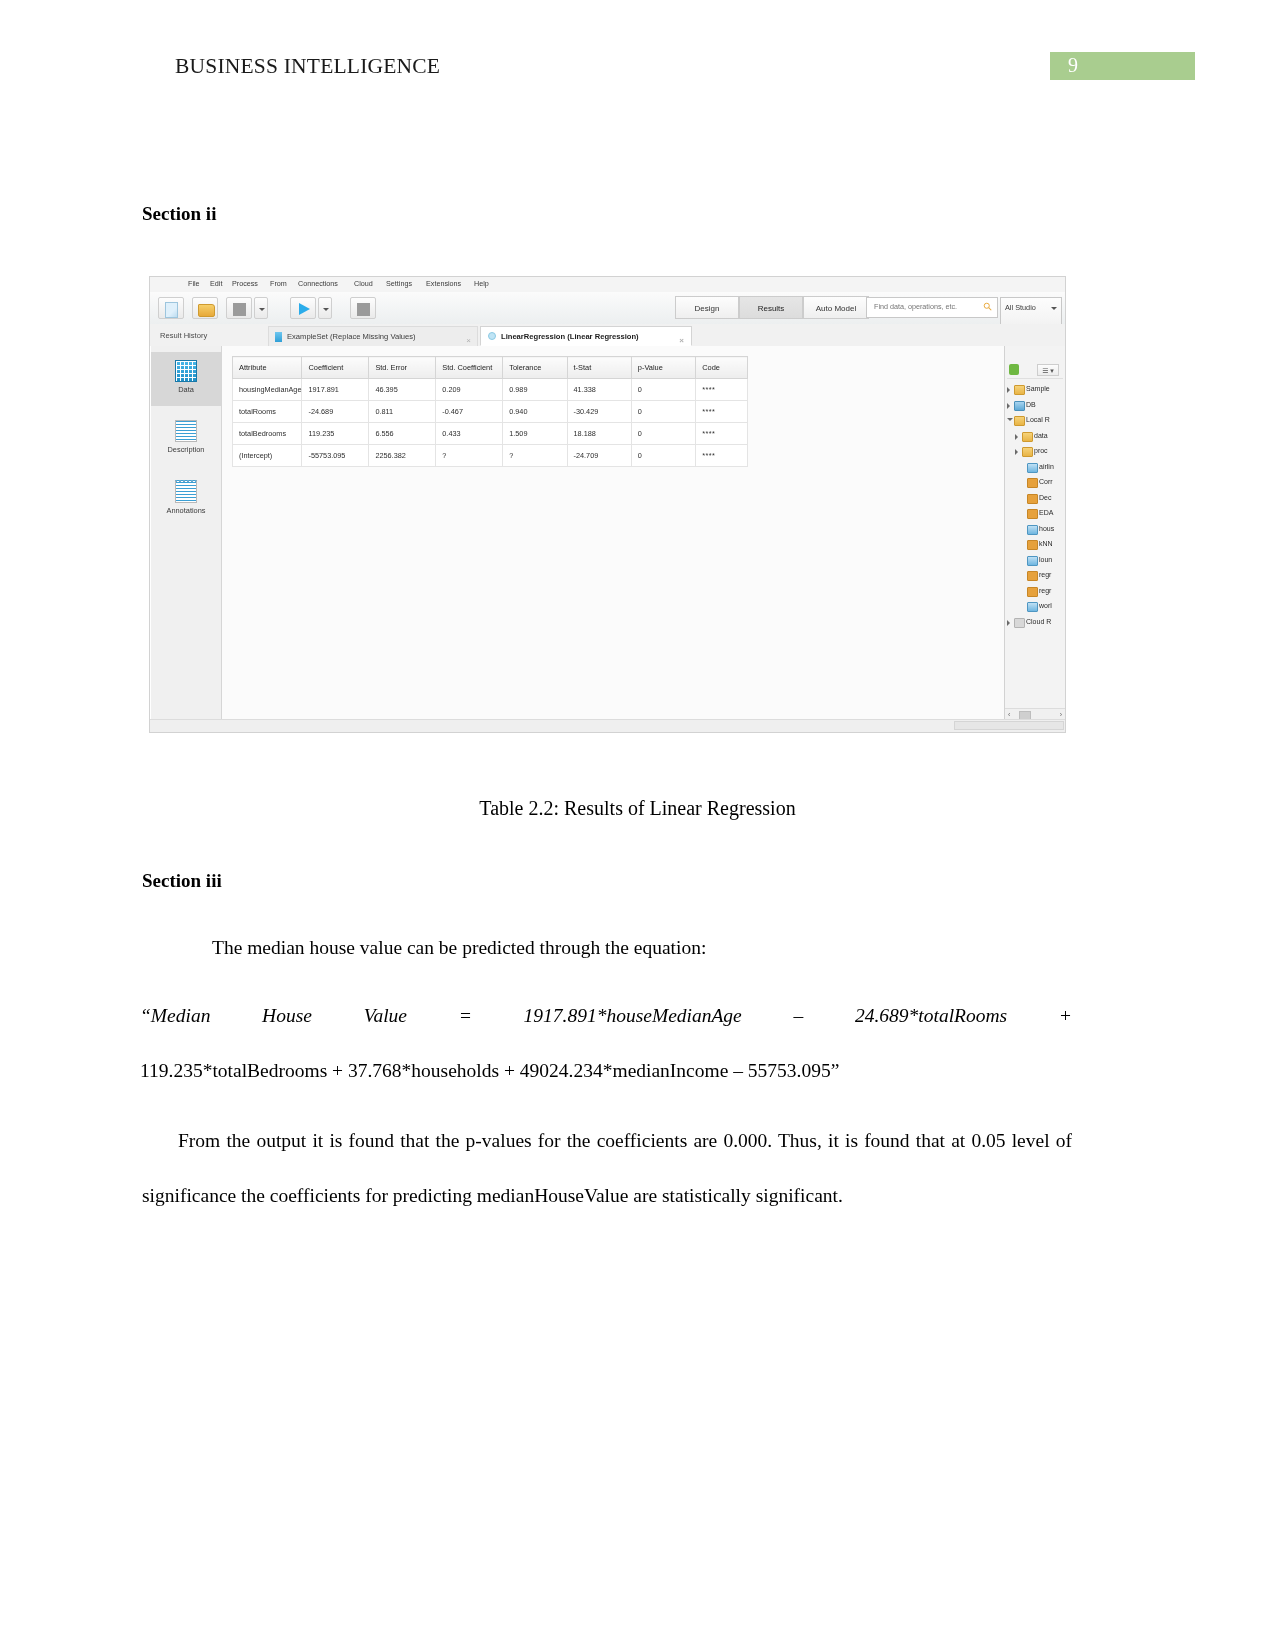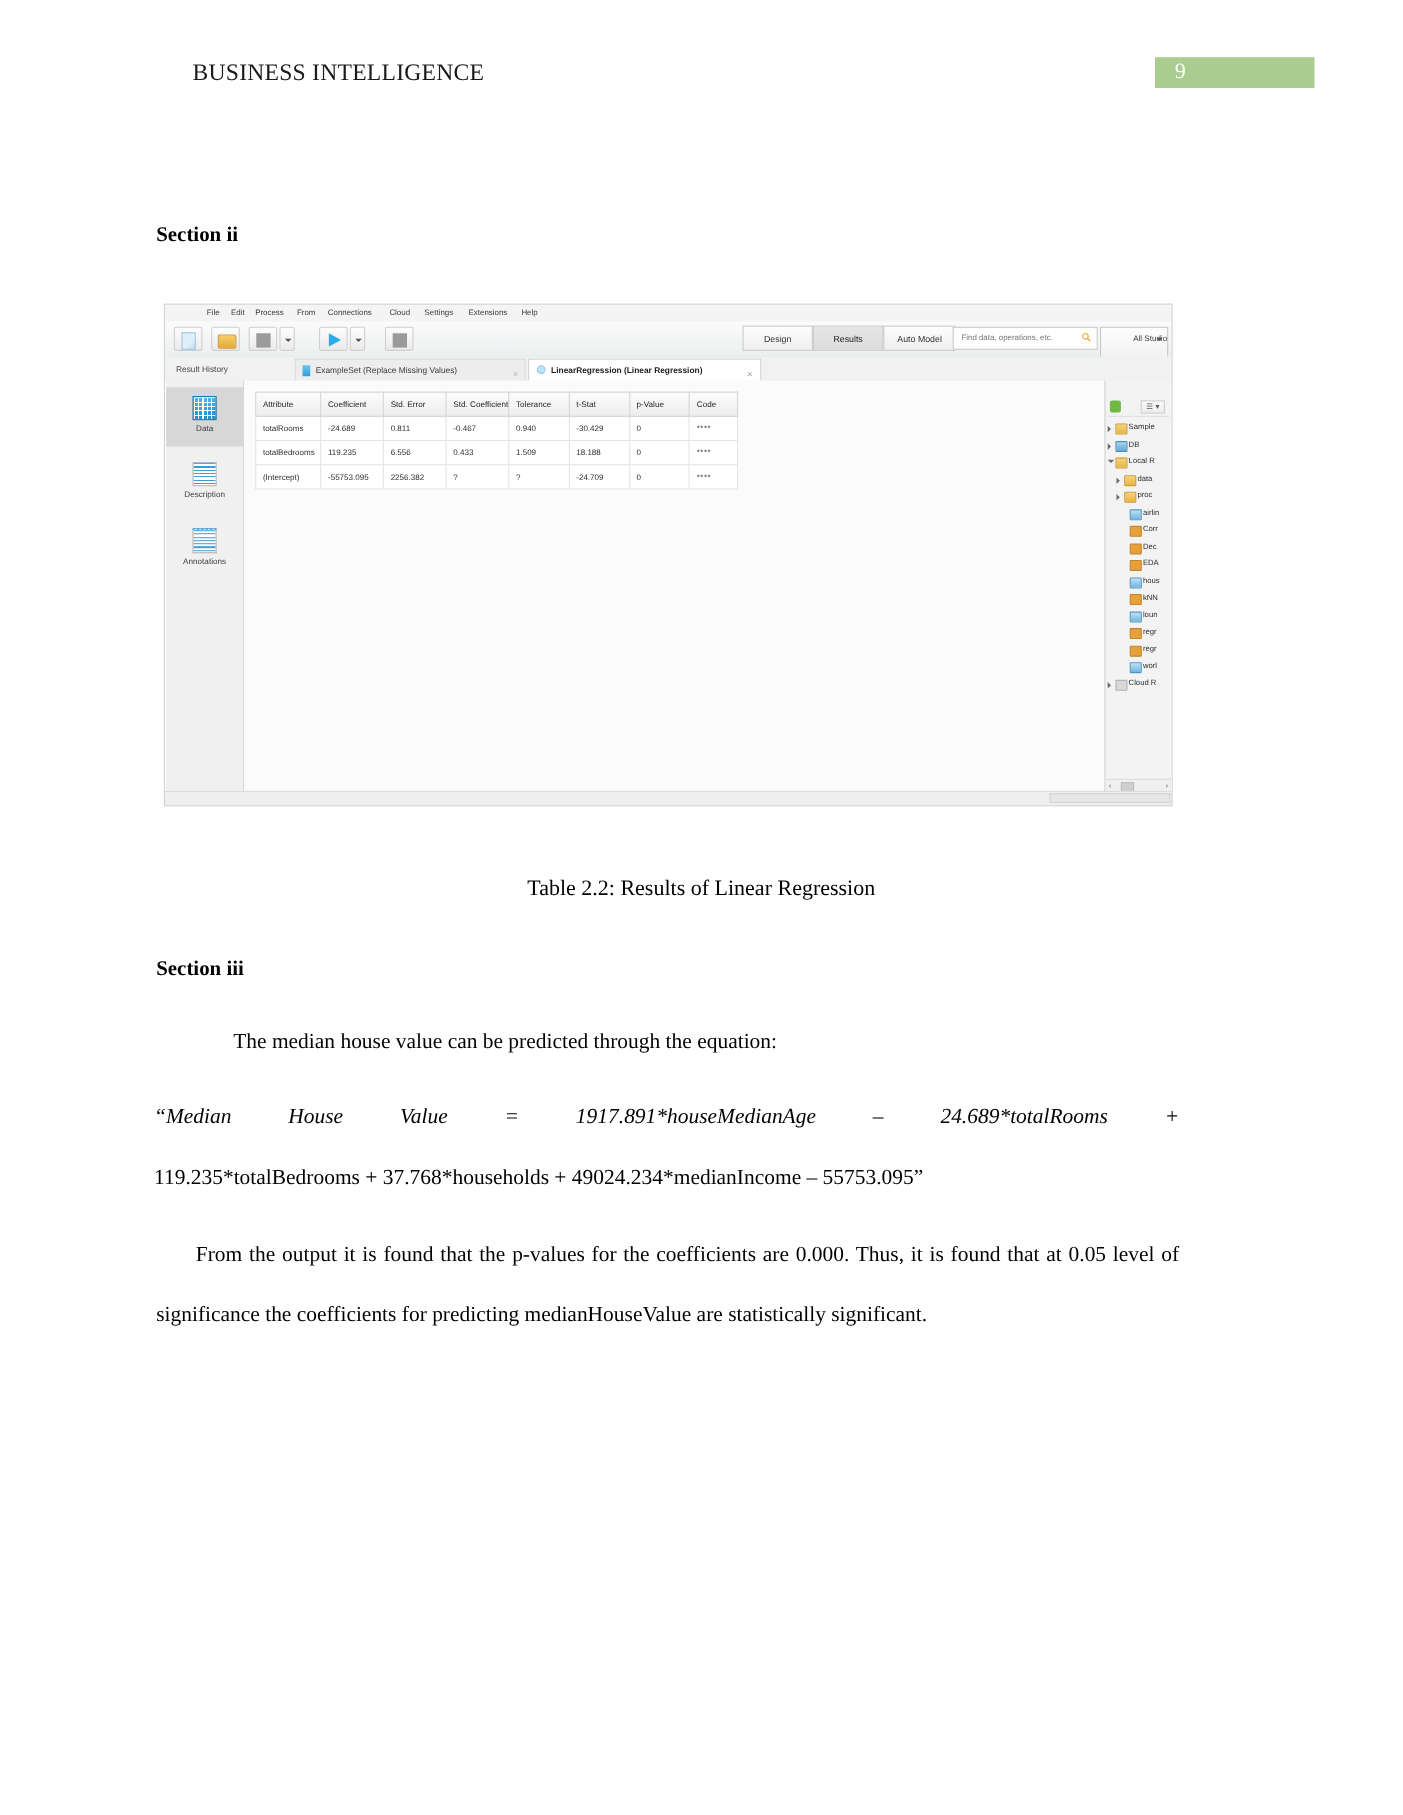--- a/index.html
+++ b/index.html
@@ -255,21 +255,20 @@
     position: absolute;
     top: 5px;
     height: 37px;
     border: 1px solid #c8c8c8;
     background: linear-gradient(#fdfdfd,#efefef);
     box-sizing: border-box;
     font-size: 7.3px;
     color: #3a3a3a;
     line-height: 20px;
     padding-left: 4px;
-    text-align: right;
   }
   .studio-sel .caret {
     position: absolute;
     right: 4px; top: 9px;
     border-left: 3px solid transparent;
     border-right: 3px solid transparent;
     border-top: 3px solid #555;
   }
 
   
@@ -642,20 +641,30 @@
             <th>Coefficient</th>
             <th>Std. Error</th>
             <th>Std. Coefficient</th>
             <th>Tolerance</th>
             <th>t-Stat</th>
             <th>p-Value</th>
             <th>Code</th>
           </tr>
         </thead>
         <tbody>
+          <tr>
+            <td>housingMedianAge</td>
+            <td>1917.891</td>
+            <td>46.395</td>
+            <td>0.209</td>
+            <td>0.989</td>
+            <td>41.338</td>
+            <td>0</td>
+            <td class="code-col">****</td>
+          </tr>
           <tr>
             <td>totalRooms</td>
             <td>-24.689</td>
             <td>0.811</td>
             <td>-0.467</td>
             <td>0.940</td>
             <td>-30.429</td>
             <td>0</td>
             <td class="code-col">****</td>
           </tr>

